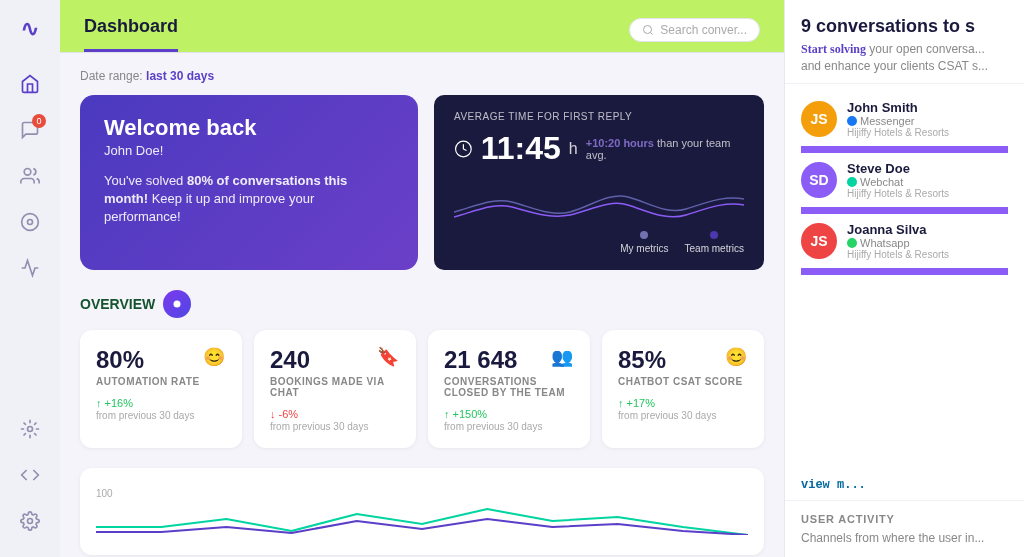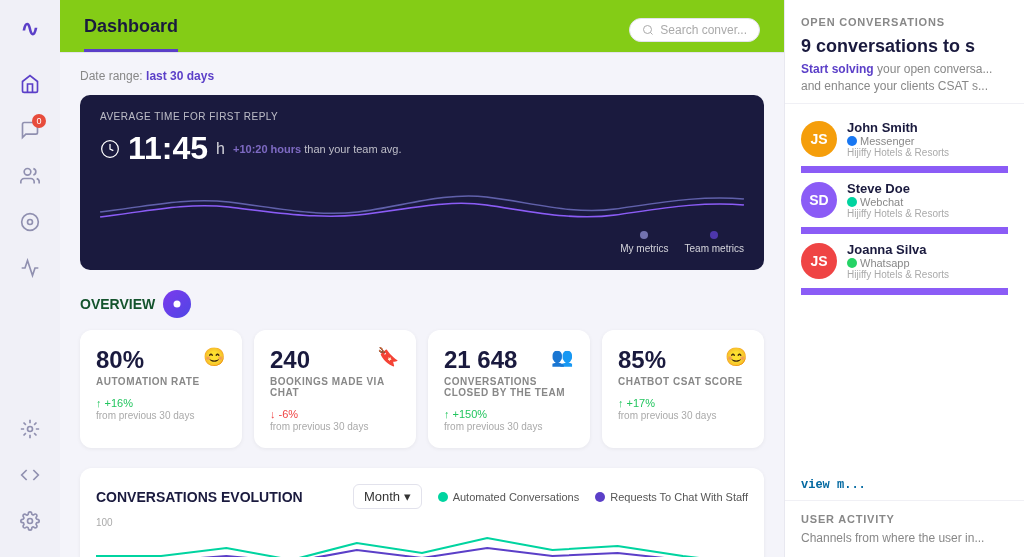--- a/index.html
+++ b/index.html
@@ -61,21 +61,21 @@
     .main-content {
       flex: 1;
       background: #f4f4fa;
       overflow: hidden;
       display: flex;
       flex-direction: column;
     }
 
     
     .header {
-      background: #84cc16;
+      background: #bef264;
       padding: 16px 24px 0 24px;
       border-bottom: 1px solid #e2e2ec;
       display: flex;
       align-items: flex-end;
       gap: 0;
     }
     .header-title {
       font-size: 18px;
       font-weight: 700;
       color: #1a1a3e;
@@ -352,21 +352,21 @@
       font-size: 18px;
       font-weight: 700;
       color: #1a1a3e;
       margin-bottom: 4px;
     }
     .open-conv-desc {
       font-size: 12px;
       color: #888;
       line-height: 1.4;
     }
-    .open-conv-desc strong { color: #5b3fc8; }
+    .open-conv-desc strong { color: #5b3fc8; font-family: Liberation Serif, serif; }
 
     
     .conv-list {
       padding: 8px 16px;
       flex: 1;
       overflow-y: auto;
     }
     .conv-item {
       display: flex;
       align-items: center;
@@ -517,20 +517,27 @@
   </div>
 
   <div class="content-area">
 
     <div class="date-range">
       <span>Date range:</span> <strong>last 30 days</strong>
     </div>
 
     <div class="top-cards">
 
+      <div class="welcome-card">
+        <h2>Welcome back</h2>
+        <div class="subtitle">John Doe!</div>
+        <div class="message">
+          <span>You've solved </span><strong>80% of conversations this month!</strong><span> Keep it up and improve your performance!</span>
+        </div>
+      </div>
 
       <div class="metrics-card">
         <div class="avg-label">AVERAGE TIME FOR FIRST REPLY</div>
         <div class="time-value">
           <svg width="20" height="20" viewBox="0 0 24 24" fill="none" stroke="white" stroke-width="1.5">
               <circle cx="12" cy="12" r="10"></circle>
               <polyline points="12 6 12 12 16 14"></polyline>
             </svg>
           <span class="time-num">11:45</span>
           <span class="time-unit">h</span>
@@ -609,51 +616,31 @@
         <div class="label">CHATBOT CSAT SCORE</div>
         <div class="change positive">
           <span>↑</span>
             <span>+17%</span>
         </div>
         <div class="from-text">from previous 30 days</div>
       </div>
     </div>
 
     <div class="evol-section">
-      <div class="evol-header">
-        <span class="evol-title">CONVERSATIONS EVOLUTION</span>
-        <div class="evol-controls">
-          <div class="month-dropdown">
-            <span>Month</span>
-            <span>▾</span>
-          </div>
-          <div class="evol-legend">
-            <div class="evol-legend-item">
-              <div class="evol-dot" style="background:#00d4a0;"></div>
-              <span>Automated Conversations</span>
-            </div>
-            <div class="evol-legend-item">
-              <div class="evol-dot" style="background:#5b3fc8;"></div>
-              <span>Requests To Chat With Staff</span>
-            </div>
-          </div>
-        </div>
-      </div>
       <div class="chart-y-label">100</div>
       <svg width="100%" height="36" viewBox="0 0 500 36" preserveAspectRatio="none">
         <path d="M0 28 L50 28 L100 20 L150 32 L200 15 L250 25 L300 10 L350 22 L400 18 L450 28 L500 36" stroke="#00d4a0" stroke-width="2" fill="none"></path>
         <path d="M0 33 L50 33 L100 28 L150 34 L200 22 L250 30 L300 20 L350 28 L400 25 L450 32 L500 36" stroke="#5b3fc8" stroke-width="2" fill="none"></path>
       </svg>
     </div>
   </div>
 </div>
 
 <div class="right-panel">
   <div class="right-panel-header">
-    <div class="right-panel-section-title">OPEN CONVERSATIONS</div>
     <div class="open-conv-count">9 conversations to s</div>
     <div class="open-conv-desc">
       <strong>Start solving</strong>
       <span> your open conversa... and enhance your clients CSAT s...</span>
     </div>
   </div>
 
   <div class="conv-list">
 
     <div class="conv-item">

